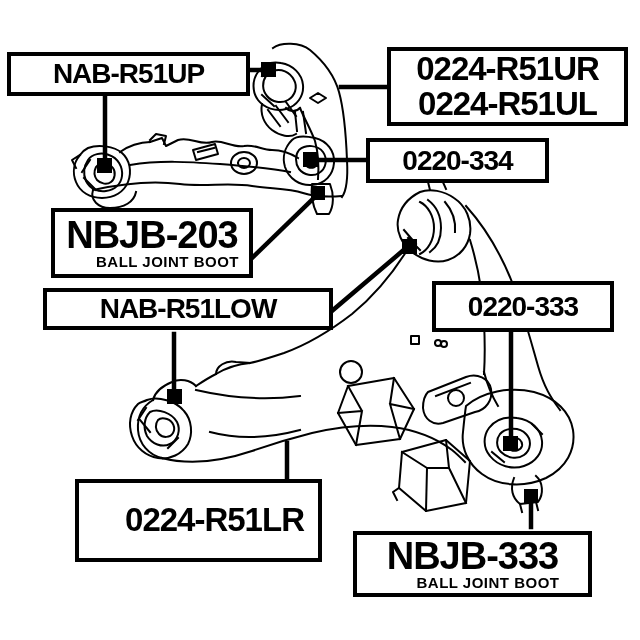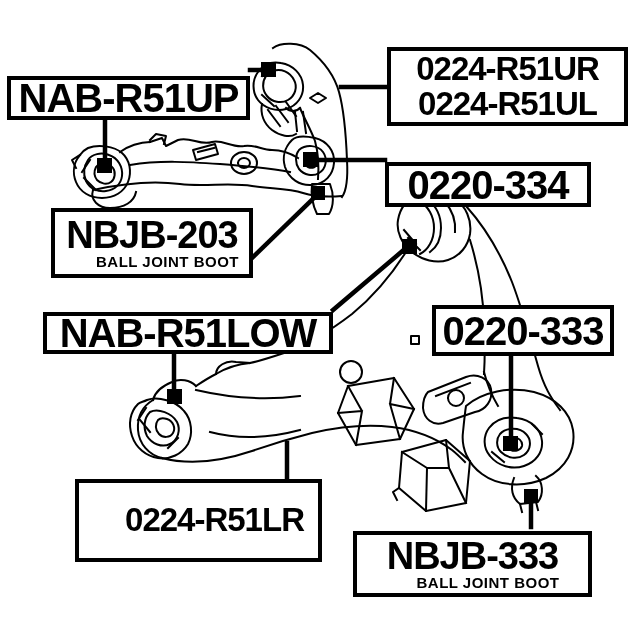--- a/index.html
+++ b/index.html
@@ -8,21 +8,21 @@
     background:#ffffff;
     font-family:"Liberation Sans", sans-serif;
   }
   #art{position:absolute;left:0;top:0;}
   .label-box{
     position:absolute;box-sizing:border-box;
     border:4px solid #000;background:#fff;color:#000;
     display:flex;flex-direction:column;align-items:center;justify-content:center;
     text-align:center;font-weight:bold;white-space:nowrap;
   }
-  .t40{font-size:40px;line-height:1.0;letter-spacing:-1px;margin-top:24px;}
+  .t40{font-size:28px;line-height:1.0;letter-spacing:-1px;}
   .t36{font-size:33px;line-height:1.05;letter-spacing:-1px;}
   .t38{font-size:38px;line-height:1.0;letter-spacing:-1px;}
   .sub{font-size:15px;line-height:1.1;letter-spacing:0.5px;font-weight:bold;margin-left:31px;}
 </style>
 </head>
 <body>
 
 <svg id="art" width="640" height="640" viewBox="0 0 640 640" fill="none" stroke="#000" stroke-width="2" stroke-linecap="square" stroke-linejoin="round">
 
   <g>
@@ -150,21 +150,21 @@
 
 <div class="label-box t40" style="left:7px;top:52px;width:243px;height:44px;">
   <span>NAB-R51UP</span>
 </div>
 
 <div class="label-box t36" style="left:387px;top:47px;width:241px;height:79px;">
   <span>0224-R51UR</span>
   <span>0224-R51UL</span>
 </div>
 
-<div class="label-box t40" style="left:385px;top:138px;width:206px;height:45px;">
+<div class="label-box t40" style="left:366px;top:138px;width:183px;height:45px;">
   <span>0220-334</span>
 </div>
 
 <div class="label-box t38" style="left:51px;top:208px;width:202px;height:70px;">
   <span>NBJB-203</span>
   <span class="sub">BALL JOINT BOOT</span>
 </div>
 
 <div class="label-box t40" style="left:43px;top:288px;width:290px;height:42px;">
   <span>NAB-R51LOW</span>

